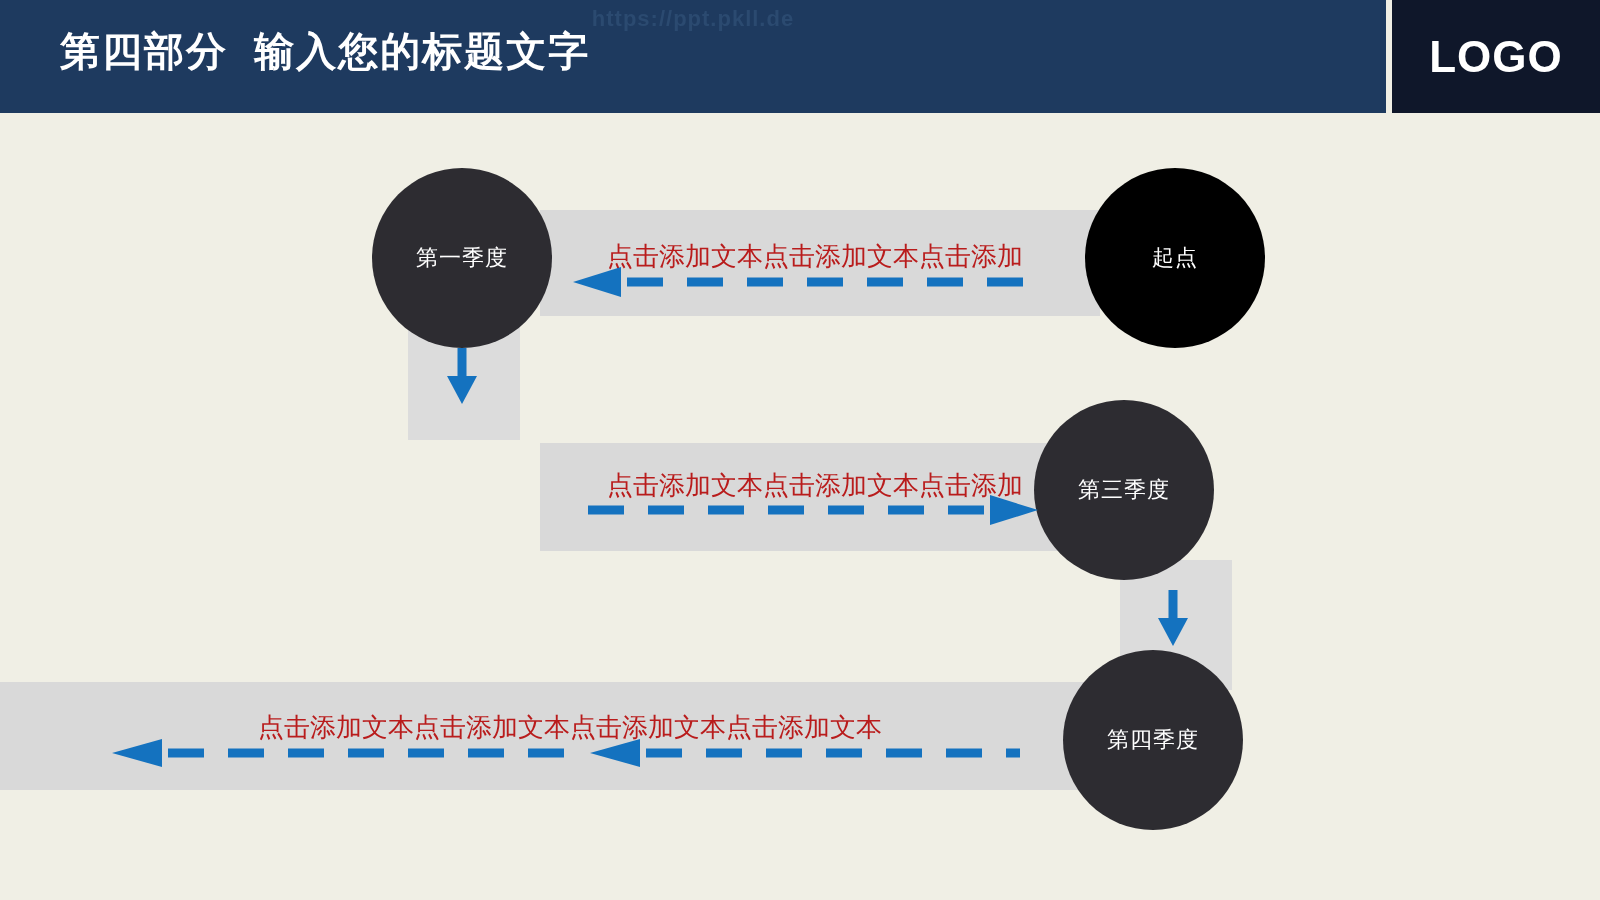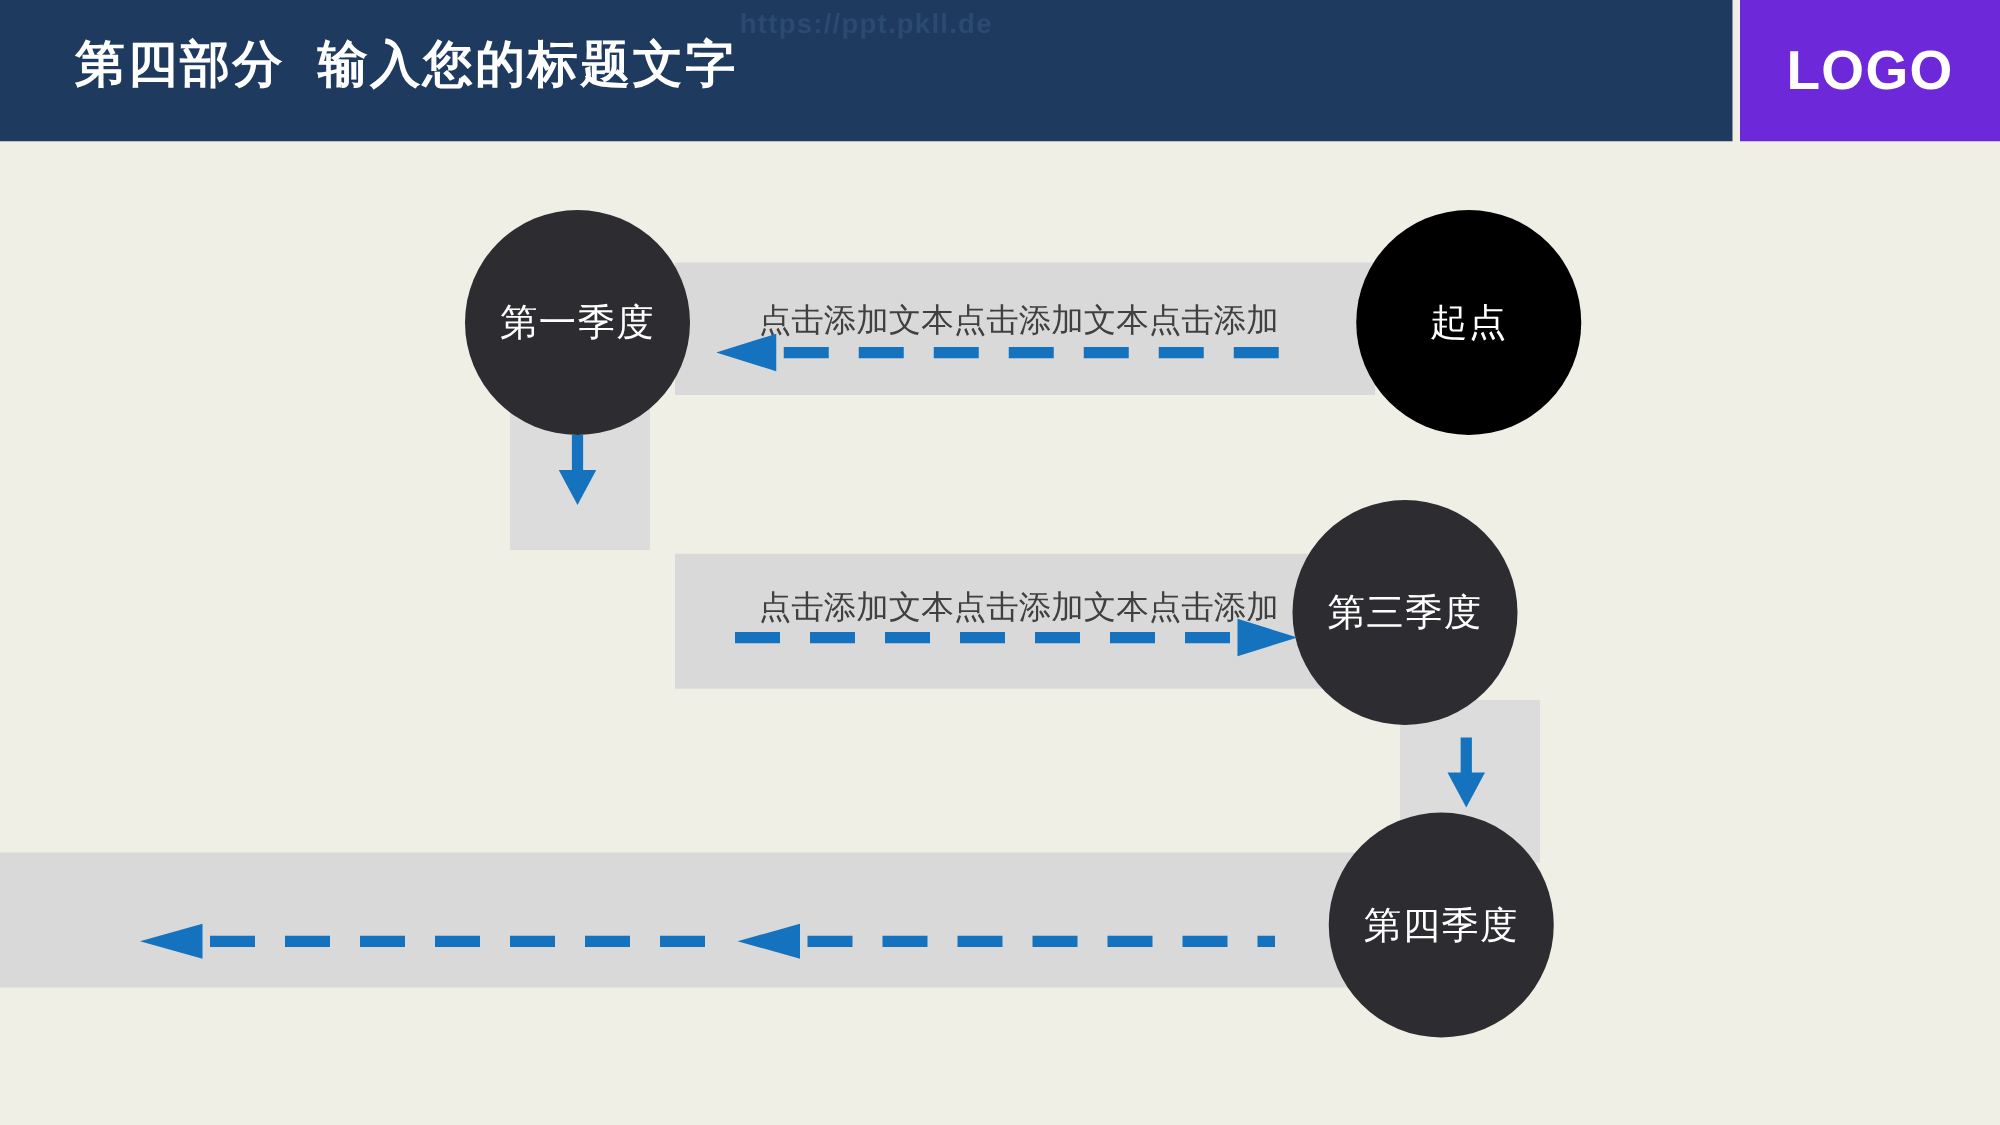--- a/index.html
+++ b/index.html
@@ -13,49 +13,49 @@
   .header { position: absolute; left: 0; top: 0; width: 1386px; height: 113px;
             background: #1e3a5f; }
   .title { position: absolute; left: 60px; top: 0; height: 102px;
            display: flex; align-items: center; margin: 0;
            color: #ffffff; font-size: 40px; font-weight: bold;
            letter-spacing: 2px; white-space: pre; }
   .watermark { position: absolute; left: 0; right: 0; top: 6px;
                text-align: center; color: #2b4a70; font-size: 22px;
                font-weight: bold; letter-spacing: 1px; }
   .logo-box { position: absolute; left: 1392px; top: 0; width: 208px; height: 113px;
-              background: #6d28d9; display: flex; align-items: center;
+              background: #0f172a; display: flex; align-items: center;
               justify-content: center; }
   .logo-box span { color: #ffffff; font-size: 44px; font-weight: bold;
                    letter-spacing: 1px; }
 
   
   .band { position: absolute; background: #d9d9d9; z-index: 1; }
   .band.v { background: #dcdcdc; }
   #band-row1 { left: 540px; top: 210px; width: 560px; height: 106px; }
   #band-row2 { left: 540px; top: 443px; width: 565px; height: 108px; }
   #band-row3 { left: 0px;   top: 682px; width: 1100px; height: 108px; }
   #band-v1   { left: 408px; top: 310px; width: 112px; height: 130px; }
   #band-v2   { left: 1120px; top: 560px; width: 112px; height: 130px; }
 
   
   .node { position: absolute; width: 180px; height: 180px; border-radius: 50%;
           display: flex; align-items: center; justify-content: center;
           z-index: 2; }
-  .node span { color: #ffffff; font-size: 30px; letter-spacing: 1px; }
+  .node span { color: #ffffff; font-size: 22px; letter-spacing: 1px; }
   .node.dark { background: #2d2c31; }
   .node.navy { background: #000000; }
   #node-q1    { left: 372px;  top: 168px; }
   #node-start { left: 1085px; top: 168px; }
   #node-q2    { left: 372px;  top: 400px; }
   #node-q3    { left: 1034px; top: 400px; }
   #node-q4    { left: 1063px; top: 650px; }
 
   
-  .edge-label { position: absolute; z-index: 3; color: #404040;
+  .edge-label { position: absolute; z-index: 3; color: #b91c1c;
                 font-size: 26px; text-align: center; line-height: 30px; }
   #label-row1 { left: 595px; top: 241px; width: 440px; }
   #label-row2 { left: 595px; top: 470px; width: 440px; }
   #label-row3 { left: 140px; top: 712px; width: 860px; }
 
   svg.arrow { position: absolute; z-index: 3; display: block; }
   #arrow-row1 { left: 573px;  top: 264px; }
   #arrow-row2 { left: 588px;  top: 492px; }
   #arrow-row3 { left: 112px;  top: 735px; }
   #arrow-down1 { left: 446px;  top: 346px; }
@@ -91,20 +91,21 @@
   </div>
   <div class="node dark" id="node-q3">
     <span>第三季度</span>
   </div>
   <div class="node dark" id="node-q4">
     <span>第四季度</span>
   </div>
 
   <div class="edge-label" id="label-row1">点击添加文本点击添加文本点击添加</div>
   <div class="edge-label" id="label-row2">点击添加文本点击添加文本点击添加</div>
+  <div class="edge-label" id="label-row3">点击添加文本点击添加文本点击添加文本点击添加文本</div>
 
   <svg class="arrow" id="arrow-row1" width="455" height="36" viewBox="0 0 455 36">
     <polygon class="arrow-fill" points="0,18 48,3 48,33"></polygon>
     <line class="arrow-stroke dashed" x1="54" y1="18" x2="452" y2="18"></line>
   </svg>
 
   <svg class="arrow" id="arrow-down1" width="32" height="60" viewBox="0 0 32 60">
     <line class="arrow-stroke" x1="16" y1="2" x2="16" y2="32"></line>
     <polygon class="arrow-fill" points="1,30 31,30 16,58"></polygon>
   </svg>

